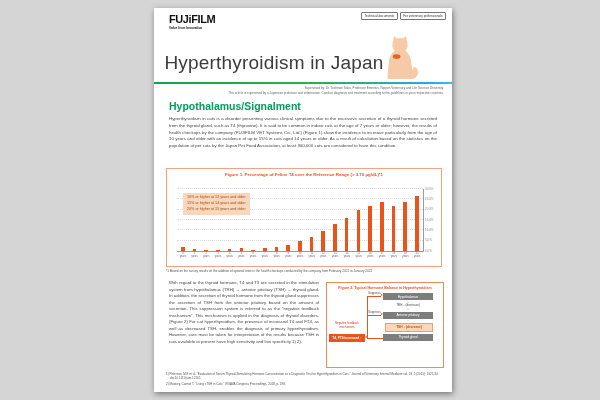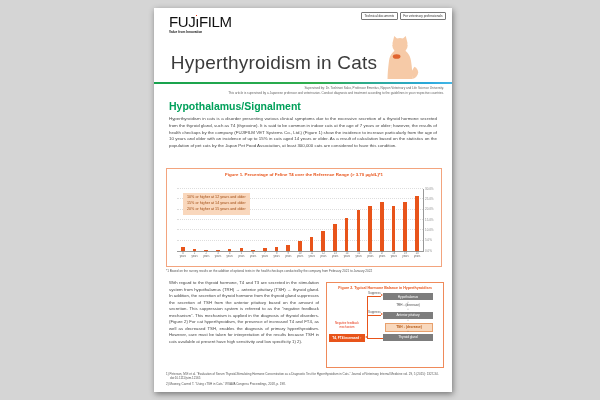--- a/index.html
+++ b/index.html
@@ -12,21 +12,21 @@
   .page{
     position:absolute;left:154px;top:8px;width:298px;height:384px;
     background:#ffffff;box-shadow:1px 2px 6px rgba(0,0,0,.45);
     overflow:hidden;
   }
   
   .tags{position:absolute;top:4px;right:6px;display:flex;gap:2px;}
   .tag{border:1px solid #777;border-radius:1px;background:#fff;color:#333;
     font-size:3.2px;padding:1.5px 2.5px;line-height:1;white-space:nowrap;}
   .logo{position:absolute;left:15px;top:6px;color:#111;}
-  .logo .word{font-size:15px;font-weight:400;letter-spacing:-.4px;line-height:1;}
+  .logo .word{font-size:11px;font-weight:700;letter-spacing:-.4px;line-height:1;}
   .logo .iwrap{position:relative;display:inline-block;}
   .logo .idot{position:absolute;left:.4px;top:.6px;width:1.7px;height:1.7px;background:#e8340f;}
   .logo .tagline{font-size:3.2px;font-weight:700;margin-top:1px;letter-spacing:0;}
   .doc-title{position:absolute;left:0;top:44px;width:240px;text-align:center;
     font-size:19px;color:#3b3b3b;letter-spacing:.2px;}
   .cat{position:absolute;left:226px;top:27px;}
   .divider{position:absolute;left:0;top:74px;width:298px;height:2px;
     background:linear-gradient(90deg,#17a24e 0%,#2fae4d 55%,#2aa8dc 92%,#45b7e6 100%);}
   .supervision{position:absolute;right:8px;top:78px;text-align:right;
     font-size:3.1px;line-height:1.5;color:#666;white-space:nowrap;}
@@ -95,21 +95,21 @@
   <div class="tags">
     <div class="tag">Technical documents</div>
     <div class="tag">For veterinary professionals</div>
   </div>
 
   <div class="logo">
     <div class="word"><span>FUJ</span><span class="iwrap">ı<span class="idot"></span></span><span>FILM</span></div>
     <div class="tagline">Value from Innovation</div>
   </div>
 
-  <div class="doc-title">Hyperthyroidism in Cats</div>
+  <div class="doc-title">Hyperthyroidism in Japan</div>
   <div class="cat">
     <svg width="40" height="46" viewBox="0 0 40 48">
       <path fill="#f6caa7" d="M33 46 C40 44 41 36 35 33 L32 38 Z"></path>
       <path fill="#f6caa7" d="M12 9 L14 1 L19.5 6 Z"></path>
       <path fill="#f6caa7" d="M28 9 L26 1 L20.5 6 Z"></path>
       <circle fill="#f6caa7" cx="20" cy="11" r="8"></circle>
       <path fill="#f6caa7" d="M20 15 C13.5 15 9.5 20 8.5 27 C7.6 34 7 41 7 46 L33 46 C33 39 32.4 33 31.5 27 C30.5 20 26.5 15 20 15 Z"></path>
       <ellipse fill="#e0642f" cx="16.5" cy="22.5" rx="4" ry="2.4"></ellipse>
     </svg>
   </div>

